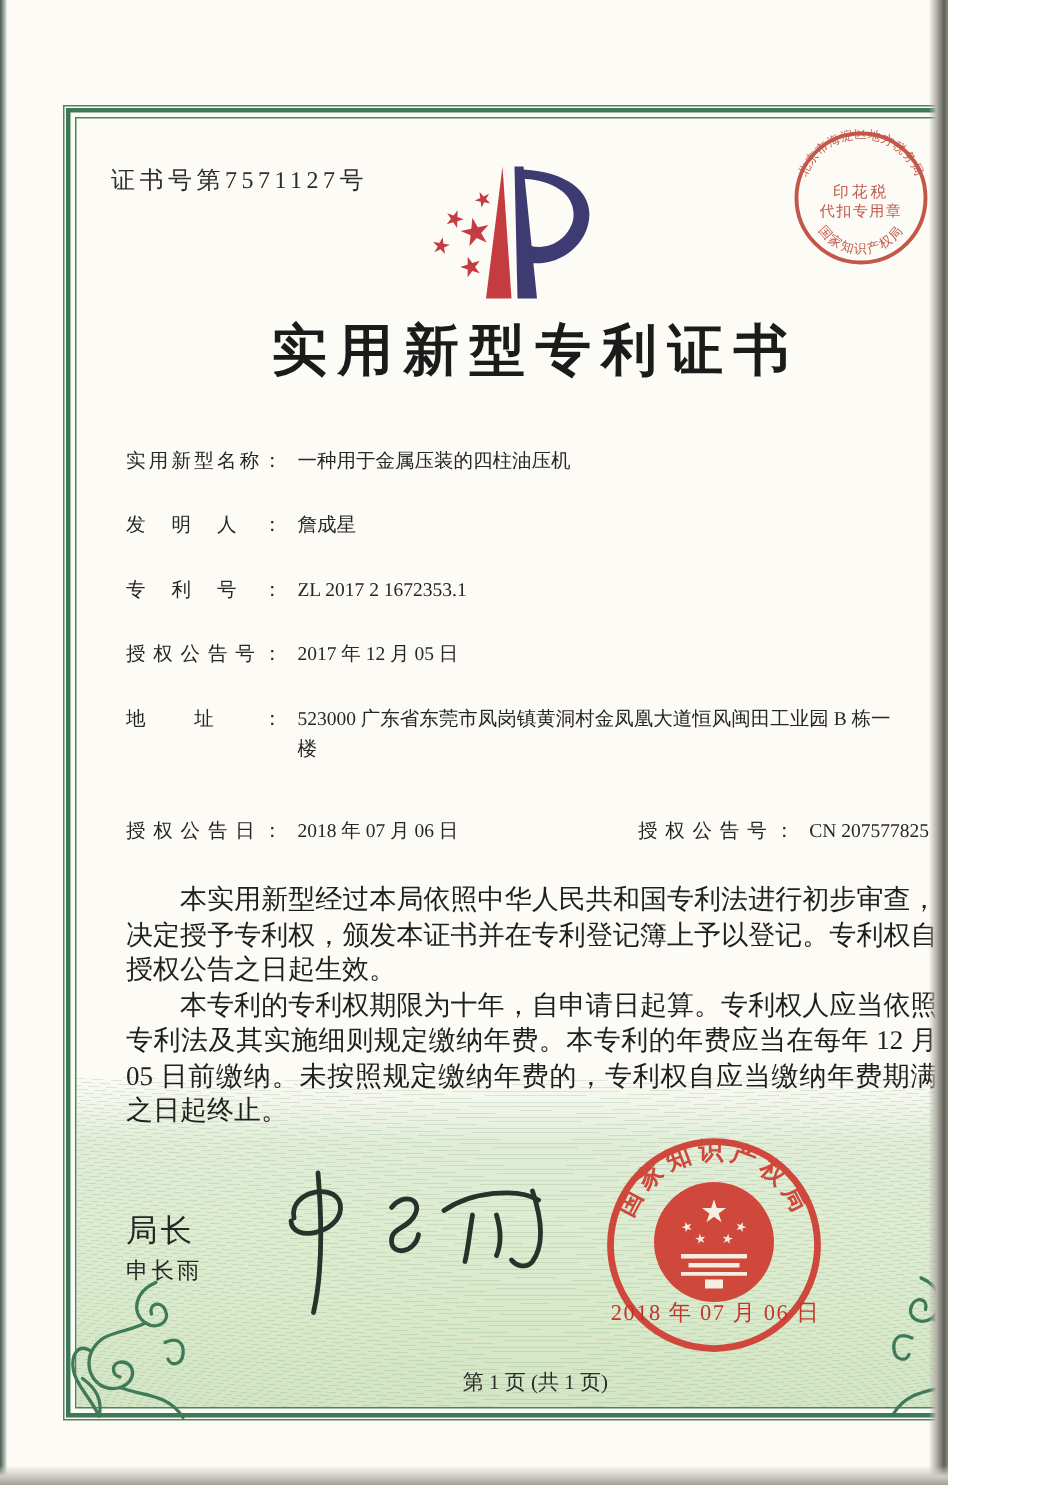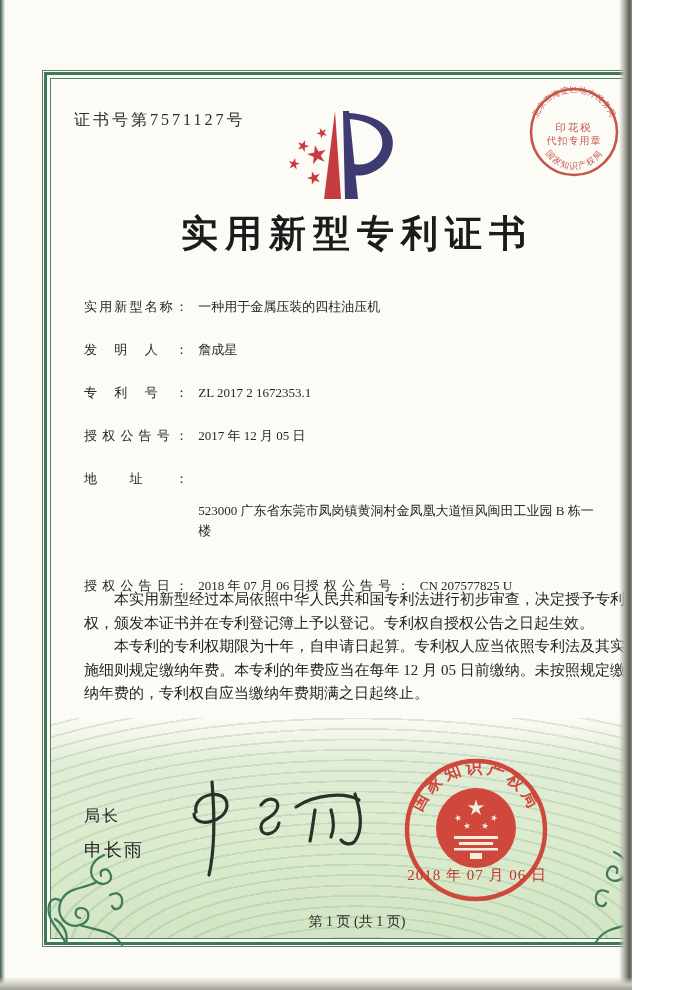--- a/index.html
+++ b/index.html
@@ -22,27 +22,27 @@
       linear-gradient(to bottom, rgba(216,232,205,0) 0%, rgba(216,232,205,0.75) 20%, #dcebce 55%, #d3e5c4 100%);}
   .cert-no{position:absolute;left:74px;top:110px;font-size:16px;letter-spacing:3px;color:#2c2c2c;}
   .logo{position:absolute;left:272px;top:104px;width:158px;height:108px;}
   .title{position:absolute;left:42px;top:209px;width:630px;text-align:center;
          font-size:37px;font-weight:bold;letter-spacing:7px;color:#1b1b1b;}
   .fields{position:absolute;left:84px;top:297px;width:548px;font-size:13px;line-height:20px;}
   .frow{margin-bottom:23px;white-space:nowrap;}
   .frow.wrap{white-space:normal;}
   .flabel{display:inline-block;width:104px;text-align:justify;text-align-last:justify;vertical-align:top;}
   .fval{display:inline-block;vertical-align:top;margin-left:7px;}
-  .fval.addr{width:402px;margin-top:32px;}
-  .frow-split{display:flex;width:548px;margin-top:35px;}
-  .paras{position:absolute;left:84px;top:588px;width:541px;font-size:15px;line-height:23.5px;
+  .fval.addr{width:402px;}
+  .frow-split{display:flex;justify-content:space-between;width:548px;margin-top:35px;}
+  .paras{position:absolute;left:84px;top:588px;width:541px;font-size:18px;line-height:23.5px;
          text-align:justify;color:#1f1f1f;}
   .paras p{margin:0;text-indent:2em;}
-  .director-title{position:absolute;left:84px;top:806px;font-size:16px;letter-spacing:2px;}
-  .director-name{position:absolute;left:84px;top:838px;font-size:18px;letter-spacing:2px;}
+  .director-title{position:absolute;left:84px;top:806px;font-size:21px;letter-spacing:2px;}
+  .director-name{position:absolute;left:84px;top:838px;font-size:15px;letter-spacing:2px;}
   .signature{position:absolute;left:168px;top:772px;width:210px;height:110px;}
   .seal{position:absolute;left:396px;top:750px;width:160px;height:160px;opacity:0.92;}
   .seal-date{position:absolute;left:397px;top:866px;width:160px;text-align:center;
              font-size:15px;color:#c2352b;letter-spacing:1px;}
   .footer{position:absolute;left:42px;top:896px;width:630px;text-align:center;font-size:14px;color:#2c2c2c;margin-top:17px;}
   .stamp{position:absolute;left:528px;top:86px;width:92px;height:92px;opacity:0.92;}
   .flourish{position:absolute;width:82px;height:100px;}
   .flourish.fl-left{left:44px;top:851px;}
   .flourish.fl-right{left:592px;top:848px;transform:scaleX(-1);}
 </style>

